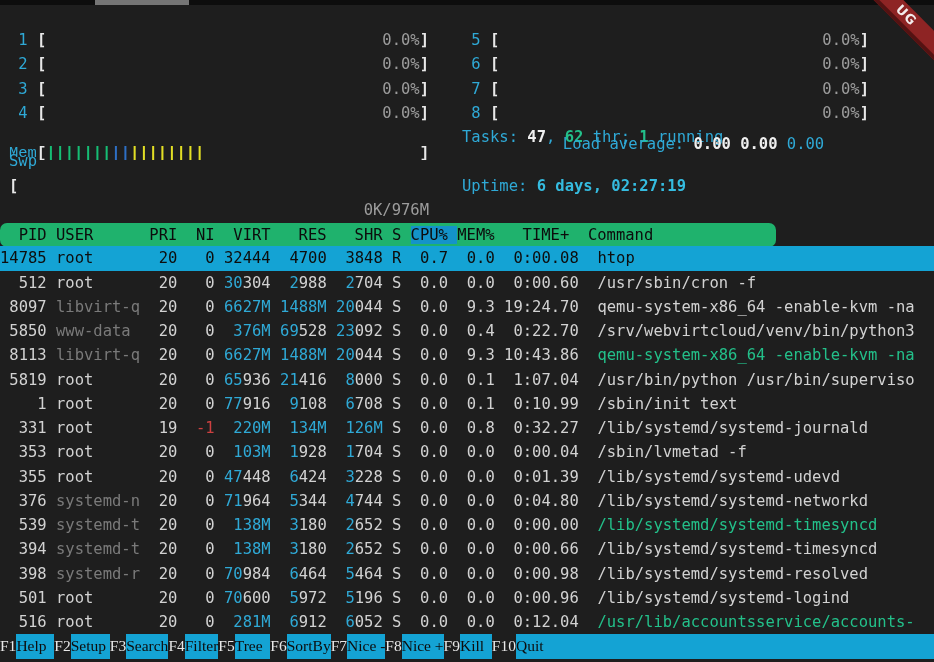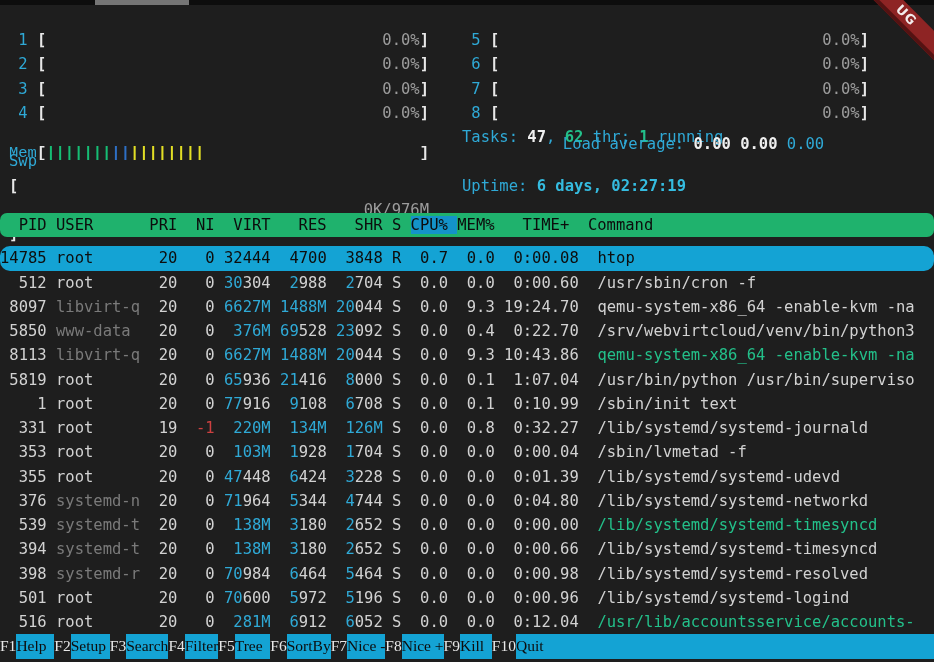--- a/index.html
+++ b/index.html
@@ -19,21 +19,21 @@
     font-family:"DejaVu Sans", sans-serif;
   }
   .line { position:absolute; height:24.25px; line-height:24.25px; white-space:pre; }
   .meter { display:flex; }
   .meter .fill { flex:1; display:flex; }
   .meter .bars { white-space:pre; }
   .meter .spacer { flex:1; }
   .hdr-row { left:0; width:934px; background:#1fb26d; color:#0c0c0c; }
   .hdr-row .sortcell { background:#1493c9; }
   .proc { left:0; width:934px; }
-  .proc.selected { background:#14a3d4;border-radius:10px; }
+  .proc.selected { background:#14a3d4; }
   .proc.selected span { color:#0d0d0d !important; }
   .fbar { left:0; width:934px; display:flex;font-family:Liberation Serif, serif; }
   .fkey { color:#e8e8e8; white-space:pre; }
   .flabel { background:#14a3d4; color:#0d0d0d; white-space:pre; }
   .ffill { flex:1; background:#14a3d4; }
   .c-cyan { color:#2fa9d6; }
   .c-bc { color:#35bce0; font-weight:bold; }
   .c-bw { color:#efefef; font-weight:bold; }
   .c-bg { color:#23c08a; font-weight:bold; }
   .c-green { color:#23c08a; }
@@ -60,21 +60,21 @@
       <div class="line meter" style="top: 100.75px; left: 9px; width: 420px;"><span class="c-cyan"> 4 </span><span class="bracket">[</span><div class="fill"><span class="spacer"></span><span class="c-gray">0.0%</span></div><span class="bracket">]</span></div>
       <div class="line meter" style="top: 141px; left: 9px; width: 420px; font-family: Liberation Mono, monospace;"><span class="c-cyan">Mem</span><span class="bracket">[</span><div class="fill"><span class="bars"><span class="b-green">|||||||</span><span class="b-blue">||</span><span class="b-yellow">||||||||</span></span><span class="spacer"></span></div><span class="bracket">]</span></div>
       <div class="line meter" style="top: 149.25px; left: 9px; width: 420px; flex-direction: column;"><span class="c-cyan">Swp</span><span class="bracket">[</span><div class="fill"><span class="spacer"></span><span class="c-gray">0K/976M</span></div><span class="bracket">]</span></div>
       <div class="line meter" style="top: 28px; left: 462px; width: 407px;"><span class="c-cyan"> 5 </span><span class="bracket">[</span><div class="fill"><span class="spacer"></span><span class="c-gray">0.0%</span></div><span class="bracket">]</span></div>
       <div class="line meter" style="top: 52.25px; left: 462px; width: 407px;"><span class="c-cyan"> 6 </span><span class="bracket">[</span><div class="fill"><span class="spacer"></span><span class="c-gray">0.0%</span></div><span class="bracket">]</span></div>
       <div class="line meter" style="top: 76.5px; left: 462px; width: 407px;"><span class="c-cyan"> 7 </span><span class="bracket">[</span><div class="fill"><span class="spacer"></span><span class="c-gray">0.0%</span></div><span class="bracket">]</span></div>
       <div class="line meter" style="top: 100.75px; left: 462px; width: 407px;"><span class="c-cyan"> 8 </span><span class="bracket">[</span><div class="fill"><span class="spacer"></span><span class="c-gray">0.0%</span></div><span class="bracket">]</span></div>
       <div class="line" style="top: 125px; left: 462px; width: 463px;"><span class="c-cyan">Tasks: </span><span class="c-bw">47</span><span class="c-cyan">, </span><span class="c-bg">62</span><span class="c-cyan"> thr; </span><span class="c-bg">1</span><span class="c-cyan"> running</span></div>
       <div class="line" style="top: 132px; left: 462px; width: 463px; text-align: center;"><span class="c-cyan">Load average: </span><span class="c-bw">0.00 </span><span class="c-bw">0.00 </span><span class="c-cyan">0.00</span></div>
       <div class="line" style="top: 173.5px; left: 462px; width: 463px;"><span class="c-cyan">Uptime: </span><span class="c-bc">6 days, 02:27:19</span></div>
-      <div class="line hdr-row" style="top: 213px; left: 0px; width: 934px; border-radius: 7px;"><span>  PID USER      PRI  NI  VIRT   RES   SHR S </span><span class="sortcell">CPU% </span><span>MEM%   TIME+  Command</span></div>
+      <div class="line hdr-row" style="top: 223px; left: 0px; width: 776px; border-radius: 7px;"><span>  PID USER      PRI  NI  VIRT   RES   SHR S </span><span class="sortcell">CPU% </span><span>MEM%   TIME+  Command</span></div>
       <div class="line proc selected" style="top: 246.25px; left: 0px; width: 934px;"><span class="c-num">14785</span><span> </span><span class="c-num">root     </span><span class="c-num">  20</span><span> </span><span class="c-num">  0</span><span> </span><span class="c-cyan">32</span><span class="c-num">444</span><span> </span><span class="c-cyan"> 4</span><span class="c-num">700</span><span> </span><span class="c-cyan"> 3</span><span class="c-num">848</span><span class="c-num"> R</span><span class="c-num">  0.7</span><span class="c-num">  0.0</span><span class="c-num">  0:00.08</span><span class="c-num">  htop</span></div>
       <div class="line proc" style="top: 270.5px; left: 0px; width: 934px;"><span class="c-num">  512</span><span> </span><span class="c-num">root     </span><span class="c-num">  20</span><span> </span><span class="c-num">  0</span><span> </span><span class="c-cyan">30</span><span class="c-num">304</span><span> </span><span class="c-cyan"> 2</span><span class="c-num">988</span><span> </span><span class="c-cyan"> 2</span><span class="c-num">704</span><span class="c-num"> S</span><span class="c-num">  0.0</span><span class="c-num">  0.0</span><span class="c-num">  0:00.60</span><span class="c-num">  /usr/sbin/cron -f</span></div>
       <div class="line proc" style="top: 294.75px; left: 0px; width: 934px;"><span class="c-num"> 8097</span><span> </span><span class="c-dim">libvirt-q</span><span class="c-num">  20</span><span> </span><span class="c-num">  0</span><span> </span><span class="c-cyan">6627M</span><span> </span><span class="c-cyan">1488M</span><span> </span><span class="c-cyan">20</span><span class="c-num">044</span><span class="c-num"> S</span><span class="c-num">  0.0</span><span class="c-num">  9.3</span><span class="c-num"> 19:24.70</span><span class="c-num">  qemu-system-x86_64 -enable-kvm -na</span></div>
       <div class="line proc" style="top: 319px; left: 0px; width: 934px;"><span class="c-num"> 5850</span><span> </span><span class="c-dim">www-data </span><span class="c-num">  20</span><span> </span><span class="c-num">  0</span><span> </span><span class="c-cyan"> 376M</span><span> </span><span class="c-cyan">69</span><span class="c-num">528</span><span> </span><span class="c-cyan">23</span><span class="c-num">092</span><span class="c-num"> S</span><span class="c-num">  0.0</span><span class="c-num">  0.4</span><span class="c-num">  0:22.70</span><span class="c-num">  /srv/webvirtcloud/venv/bin/python3</span></div>
       <div class="line proc" style="top: 343.25px; left: 0px; width: 934px;"><span class="c-num"> 8113</span><span> </span><span class="c-dim">libvirt-q</span><span class="c-num">  20</span><span> </span><span class="c-num">  0</span><span> </span><span class="c-cyan">6627M</span><span> </span><span class="c-cyan">1488M</span><span> </span><span class="c-cyan">20</span><span class="c-num">044</span><span class="c-num"> S</span><span class="c-num">  0.0</span><span class="c-num">  9.3</span><span class="c-num"> 10:43.86</span><span class="c-green">  qemu-system-x86_64 -enable-kvm -na</span></div>
       <div class="line proc" style="top: 367.5px; left: 0px; width: 934px;"><span class="c-num"> 5819</span><span> </span><span class="c-num">root     </span><span class="c-num">  20</span><span> </span><span class="c-num">  0</span><span> </span><span class="c-cyan">65</span><span class="c-num">936</span><span> </span><span class="c-cyan">21</span><span class="c-num">416</span><span> </span><span class="c-cyan"> 8</span><span class="c-num">000</span><span class="c-num"> S</span><span class="c-num">  0.0</span><span class="c-num">  0.1</span><span class="c-num">  1:07.04</span><span class="c-num">  /usr/bin/python /usr/bin/superviso</span></div>
       <div class="line proc" style="top: 391.75px; left: 0px; width: 934px;"><span class="c-num">    1</span><span> </span><span class="c-num">root     </span><span class="c-num">  20</span><span> </span><span class="c-num">  0</span><span> </span><span class="c-cyan">77</span><span class="c-num">916</span><span> </span><span class="c-cyan"> 9</span><span class="c-num">108</span><span> </span><span class="c-cyan"> 6</span><span class="c-num">708</span><span class="c-num"> S</span><span class="c-num">  0.0</span><span class="c-num">  0.1</span><span class="c-num">  0:10.99</span><span class="c-num">  /sbin/init text</span></div>
       <div class="line proc" style="top: 416px; left: 0px; width: 934px;"><span class="c-num">  331</span><span> </span><span class="c-num">root     </span><span class="c-num">  19</span><span> </span><span class="c-red"> -1</span><span> </span><span class="c-cyan"> 220M</span><span> </span><span class="c-cyan"> 134M</span><span> </span><span class="c-cyan"> 126M</span><span class="c-num"> S</span><span class="c-num">  0.0</span><span class="c-num">  0.8</span><span class="c-num">  0:32.27</span><span class="c-num">  /lib/systemd/systemd-journald</span></div>
       <div class="line proc" style="top: 440.25px; left: 0px; width: 934px;"><span class="c-num">  353</span><span> </span><span class="c-num">root     </span><span class="c-num">  20</span><span> </span><span class="c-num">  0</span><span> </span><span class="c-cyan"> 103M</span><span> </span><span class="c-cyan"> 1</span><span class="c-num">928</span><span> </span><span class="c-cyan"> 1</span><span class="c-num">704</span><span class="c-num"> S</span><span class="c-num">  0.0</span><span class="c-num">  0.0</span><span class="c-num">  0:00.04</span><span class="c-num">  /sbin/lvmetad -f</span></div>
       <div class="line proc" style="top: 464.5px; left: 0px; width: 934px;"><span class="c-num">  355</span><span> </span><span class="c-num">root     </span><span class="c-num">  20</span><span> </span><span class="c-num">  0</span><span> </span><span class="c-cyan">47</span><span class="c-num">448</span><span> </span><span class="c-cyan"> 6</span><span class="c-num">424</span><span> </span><span class="c-cyan"> 3</span><span class="c-num">228</span><span class="c-num"> S</span><span class="c-num">  0.0</span><span class="c-num">  0.0</span><span class="c-num">  0:01.39</span><span class="c-num">  /lib/systemd/systemd-udevd</span></div>

